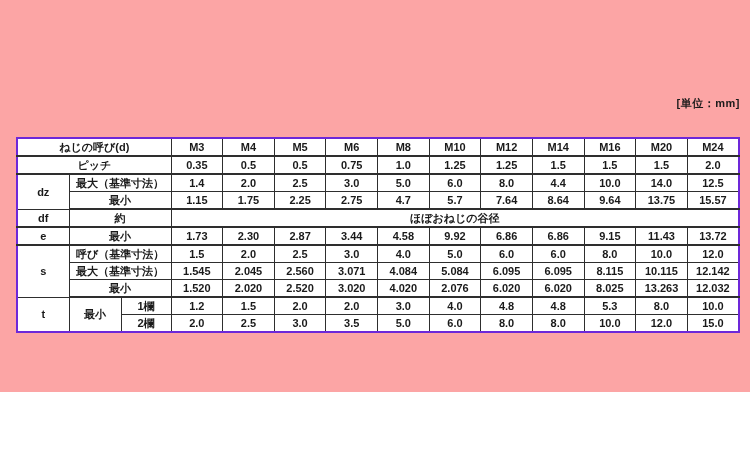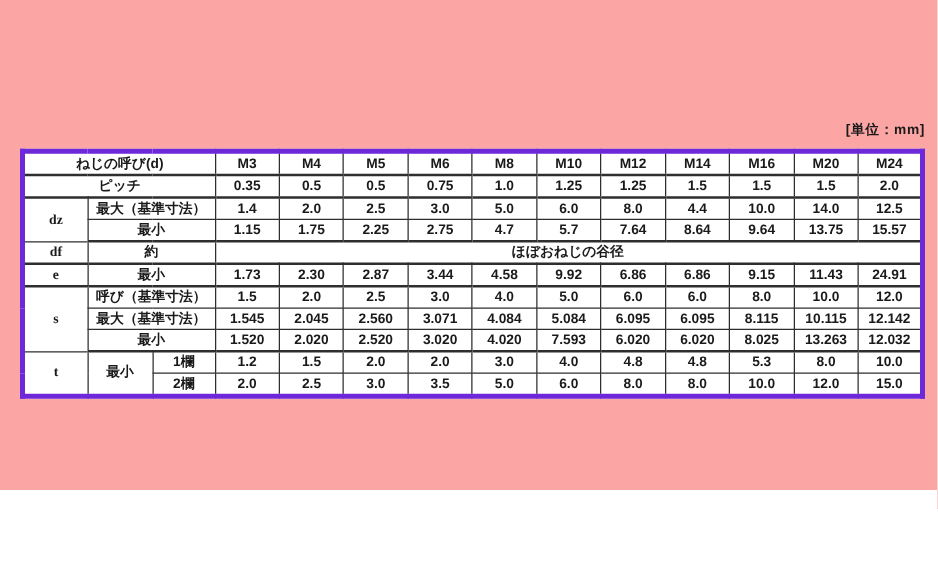--- a/index.html
+++ b/index.html
@@ -21,43 +21,43 @@
     top: 96px;
     right: 10px;
     font-size: 11px;
     font-weight: bold;
     letter-spacing: 0.5px;
     color: #1a1a1a;
   }
   table.spec {
     position: absolute;
     left: 16px;
-    top: 119px;
+    top: 137px;
     width: 724px;
     table-layout: fixed;
     border-collapse: collapse;
-    border: 4px solid #6d28d9;
+    border: 2px solid #6d28d9;
     background: #ffffff;
   }
   table.spec td {
     border: 1px solid #2e2e2e;
     height: 16px;
     padding: 0 1px;
     text-align: center;
     vertical-align: middle;
     font-size: 11px;
     font-weight: bold;
     line-height: 1.1;
     color: #1a1a1a;
     white-space: nowrap;
     overflow: hidden;
   }
   
   tr.group-end > td, td.bb2 { border-bottom-width: 2px; }
-  td.sym  { font-family: Liberation Serif, serif; }
+  td.sym  { font-family: Liberation Sans, sans-serif; }
   td.note { text-align: center; }
 </style>
 </head>
 <body>
 
 <div class="page">
 
   <div class="unit-label">[単位：mm]</div>
 
   <table class="spec">
@@ -142,21 +142,21 @@
       <td>1.73</td>
           <td>2.30</td>
           <td>2.87</td>
           <td>3.44</td>
           <td>4.58</td>
           <td>9.92</td>
           <td>6.86</td>
           <td>6.86</td>
           <td>9.15</td>
           <td>11.43</td>
-          <td>24.91</td>
+          <td>13.72</td>
         </tr>
 
       <tr>
         <td class="sym bb2" rowspan="3">s</td>
         <td colspan="2">呼び（基準寸法）</td>
       <td>1.5</td>
           <td>2.0</td>
           <td>2.5</td>
           <td>3.0</td>
           <td>4.0</td>
@@ -183,21 +183,21 @@
           <td>12.142</td>
         </tr>
 
       <tr class="group-end">
         <td colspan="2">最小</td>
       <td>1.520</td>
           <td>2.020</td>
           <td>2.520</td>
           <td>3.020</td>
           <td>4.020</td>
-          <td>7.593</td>
+          <td>2.076</td>
           <td>6.020</td>
           <td>6.020</td>
           <td>8.025</td>
           <td>13.263</td>
           <td>12.032</td>
         </tr>
 
       <tr>
         <td class="sym" rowspan="2">t</td>
         <td rowspan="2">最小</td>

